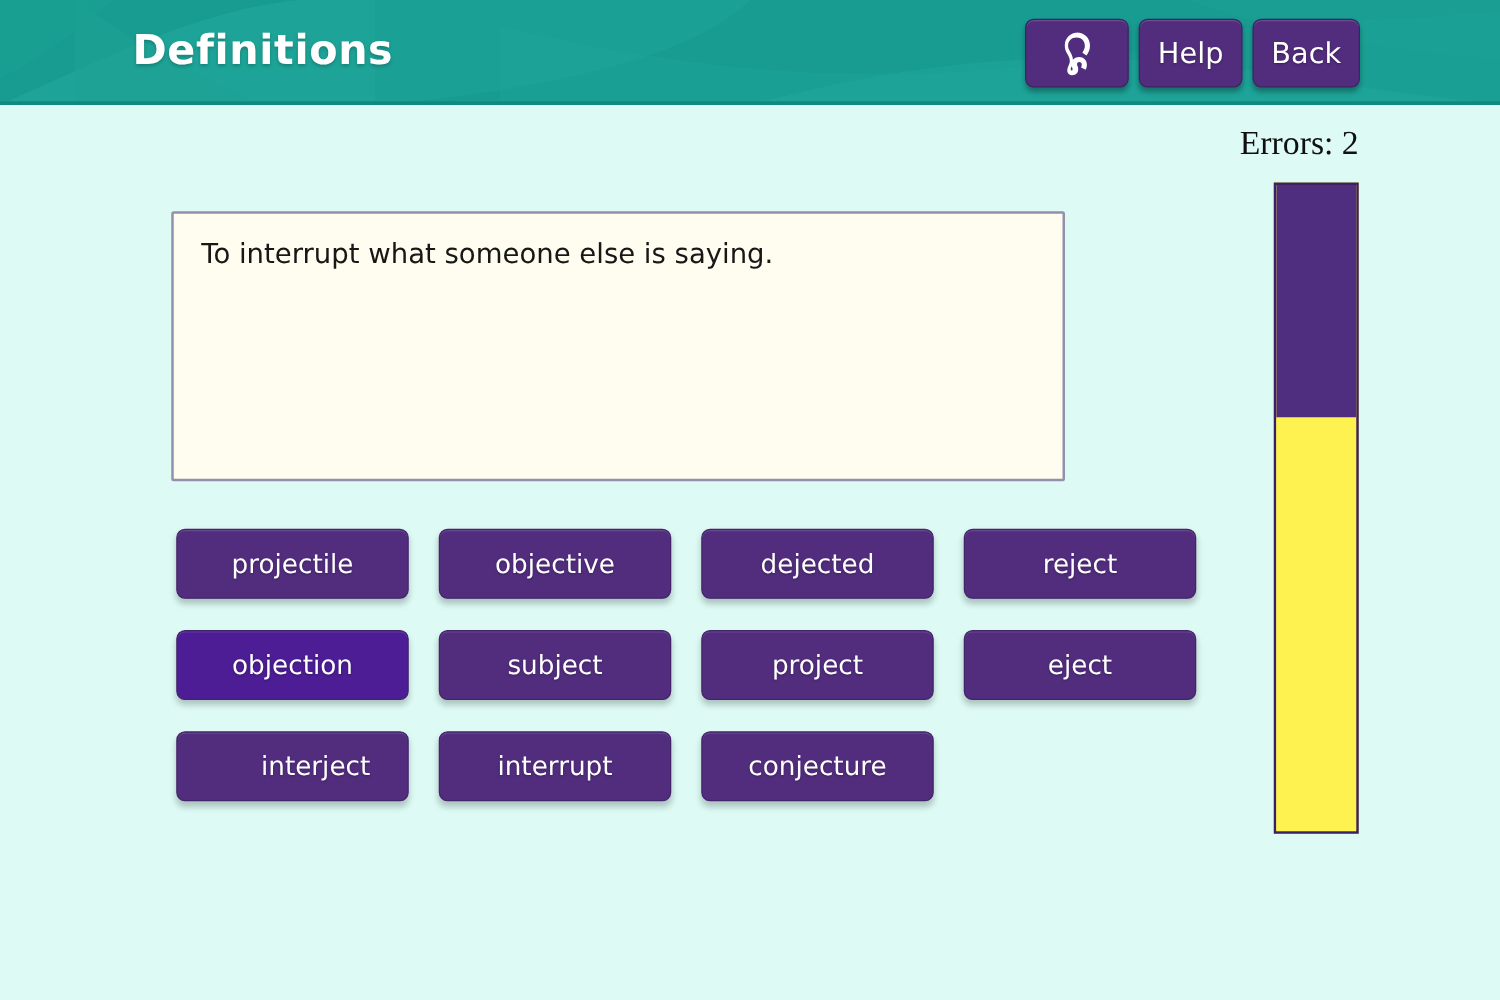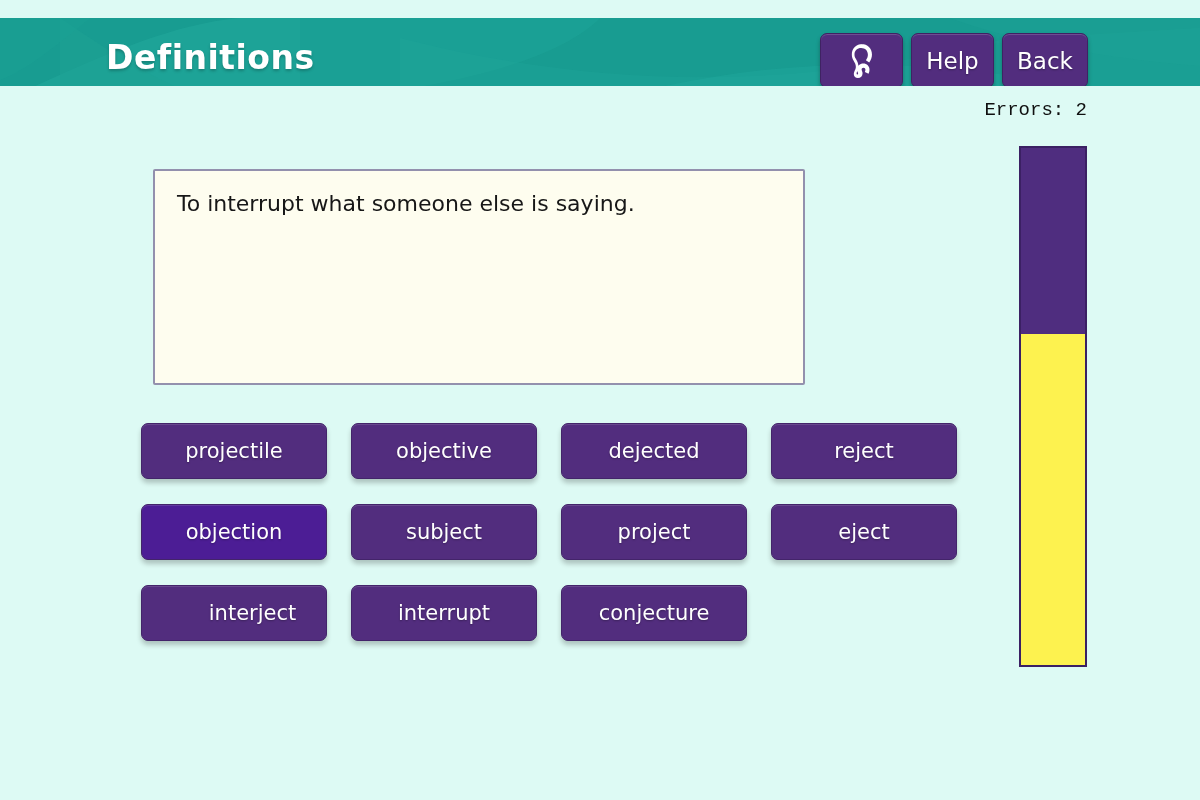--- a/index.html
+++ b/index.html
@@ -14,24 +14,23 @@
     background: #ddfaf4;
     font-family: "DejaVu Sans", sans-serif;
     position: relative;
   }
 
   
   #header {
     position: absolute;
     left: 0; top: 0;
     width: 1200px;
-    height: 68px;
+    height: 84px;
     background: #189c91;
     overflow: hidden;
-    margin-top: 18px;
   }
   #header-pattern {
     position: absolute;
     left: 0; top: 0;
     width: 1200px;
     height: 84px;
   }
   #header-rule {
     position: absolute;
     left: 0; top: 81px;
@@ -77,22 +76,22 @@
   #btn-help   { left: 911px; width: 83px; }
   #btn-back   { left: 1002px; width: 86px; }
 
   #ear-icon { width: 34px; height: 38px; display: block; }
 
   
   #errors-label {
     position: absolute;
     right: 113px;
     top: 99px;
-    font-family: Liberation Mono, monospace;
-    font-size: 19px;
+    font-family: Liberation Serif, serif;
+    font-size: 27px;
     color: #101010;
     white-space: nowrap;
   }
 
   
   #progress-bar {
     position: absolute;
     left: 1019px;
     top: 146px;
     width: 68px;
@@ -110,23 +109,23 @@
   }
   #progress-remaining {
     width: 100%;
     background: #fdf24f;
     flex: 1 1 auto;
   }
 
   
   #definition-panel {
     position: absolute;
-    left: 153px;
+    left: 137px;
     top: 169px;
-    width: 652px;
+    width: 715px;
     height: 216px;
     background: #fefdef;
     border: 2px solid #9390ad;
     border-radius: 2px;
     padding: 18px 22px;
   }
   #definition-text {
     font-family: "DejaVu Sans", sans-serif;
     font-size: 22px;
     line-height: 1.35;

